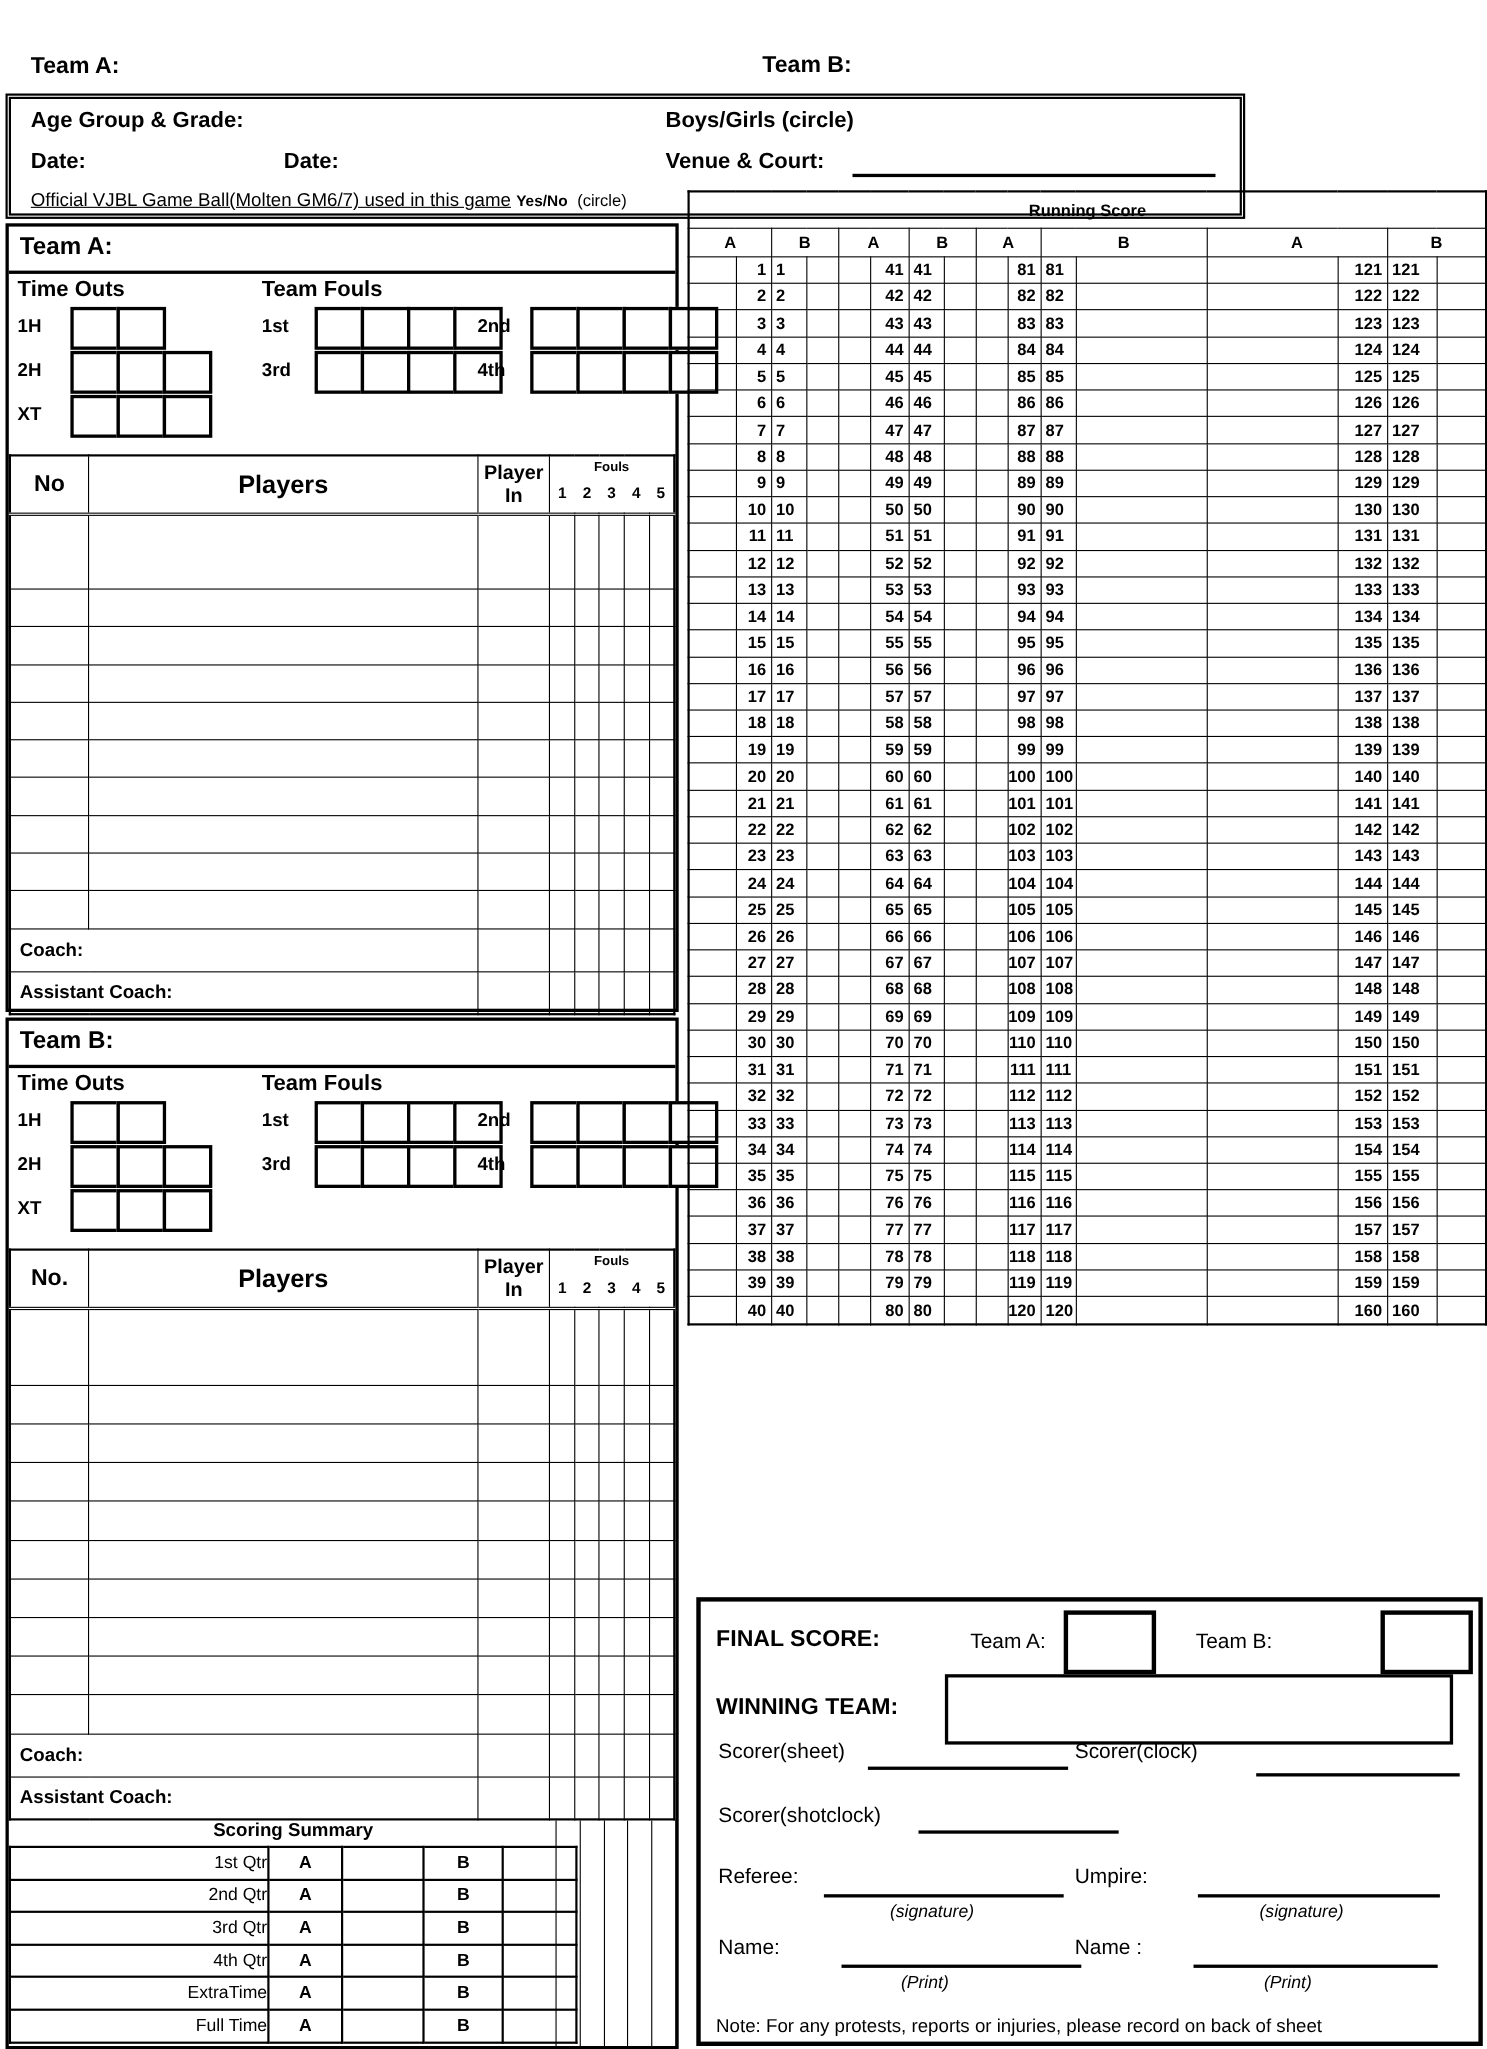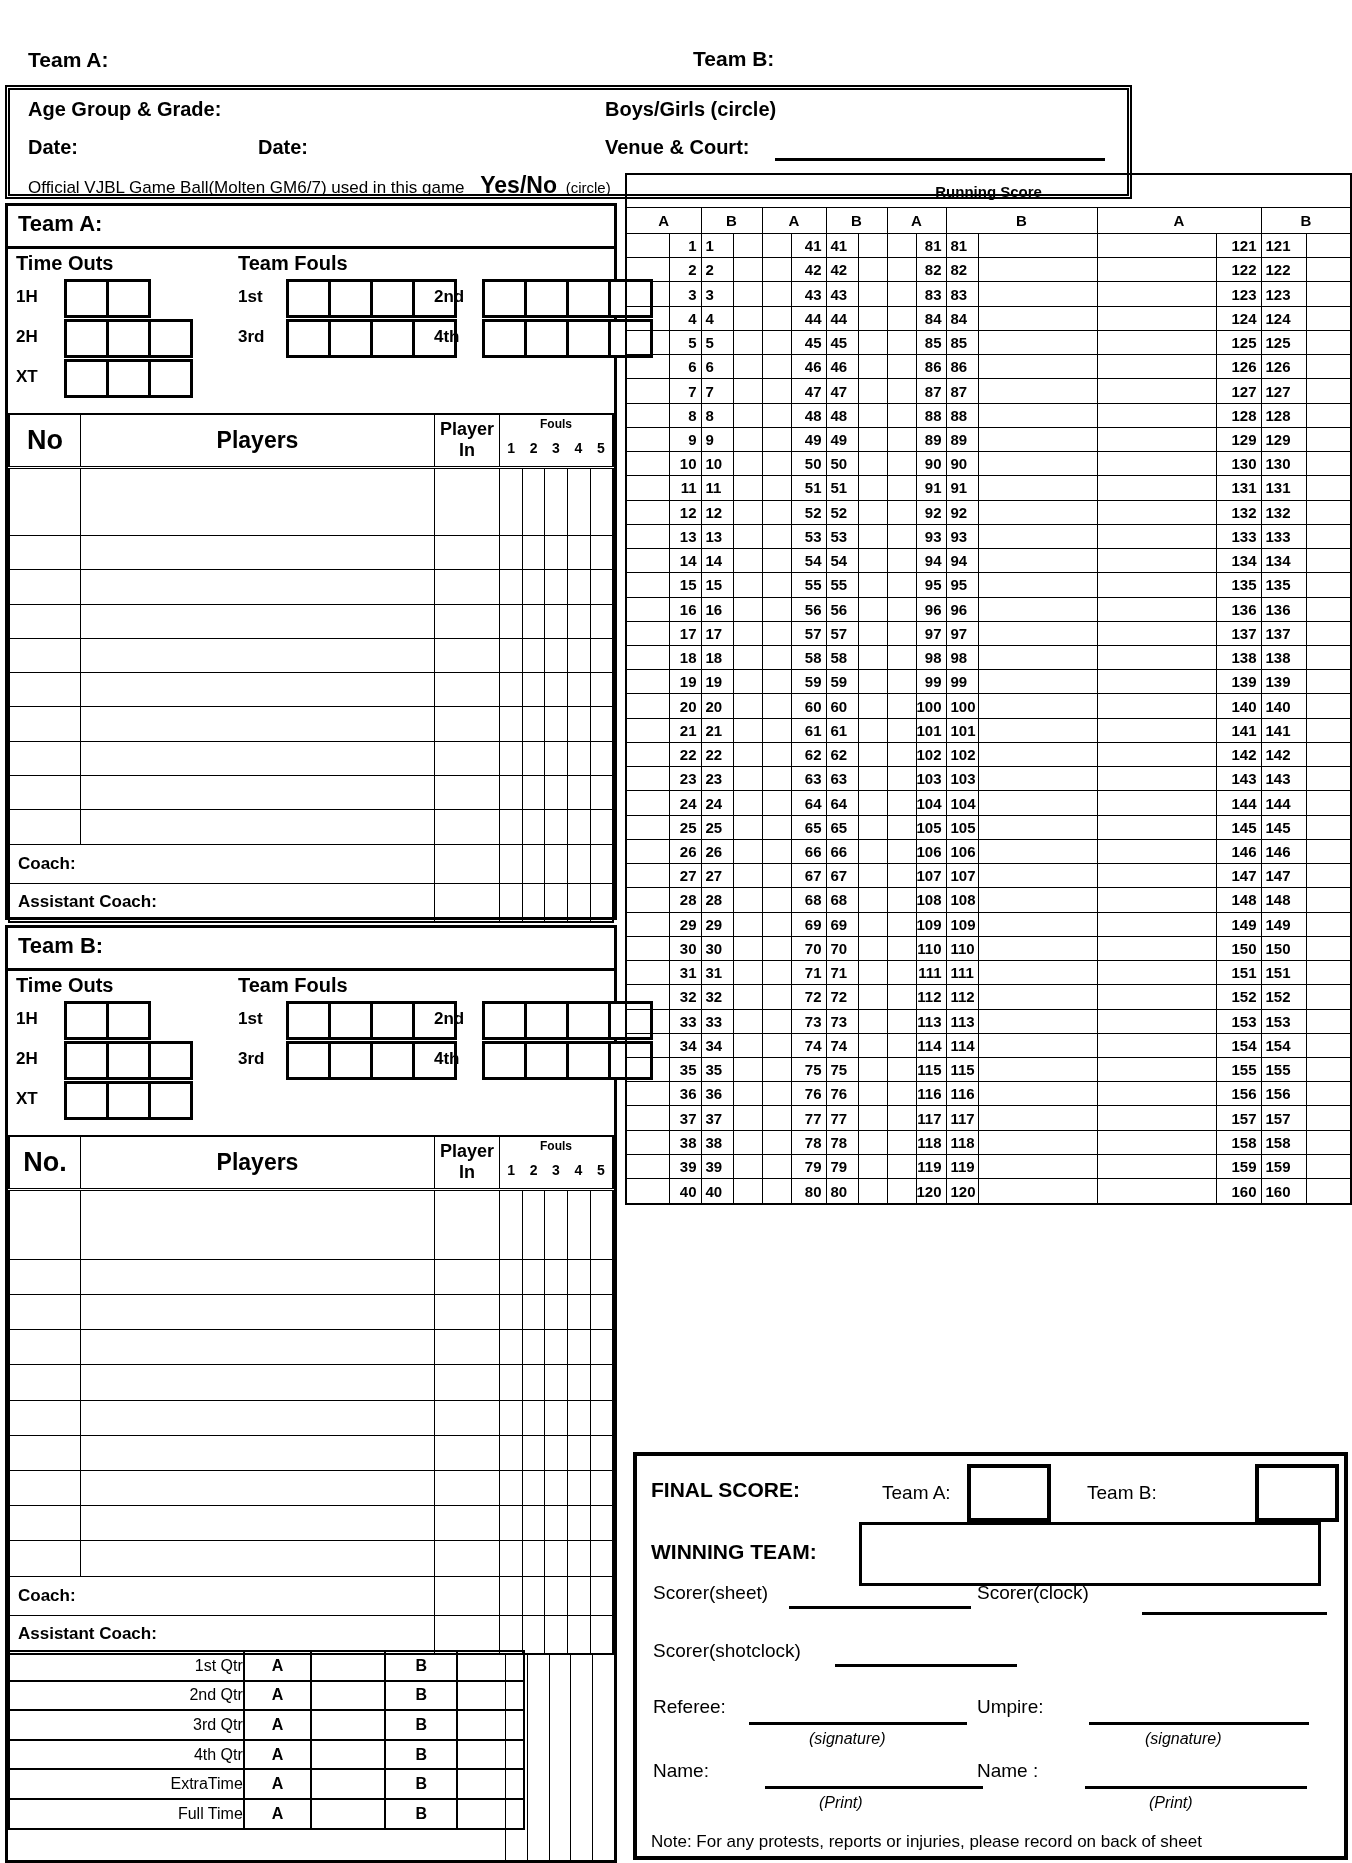--- a/index.html
+++ b/index.html
@@ -7,21 +7,21 @@
          font-family:"Liberation Sans","DejaVu Sans",sans-serif;overflow:hidden;}
   .top-label{position:absolute;font-weight:bold;font-size:21px;white-space:nowrap;}
 
   
   #header-box{position:absolute;left:5px;top:85px;width:1127px;height:114px;
               border:5px double #000;box-sizing:border-box;}
   .hlbl{position:absolute;font-weight:bold;font-size:20px;white-space:nowrap;}
   .fill-line{position:absolute;border-bottom:3px solid #000;}
   .ball-line{position:absolute;font-size:17px;white-space:nowrap;}
   .ball-underline{text-decoration:underline;}
-  .yesno{font-weight:bold;font-size:23px;margin-left:11px;}
+  .yesno{font-weight:bold;font-size:14px;margin-left:0;}
   .circ{font-size:15px;margin-left:4px;}
 
   
   .team-panel{position:absolute;left:5px;width:612px;border:3px solid #000;
               box-sizing:border-box;background:#fff;}
   .panel-title{position:absolute;left:10px;top:5px;font-weight:bold;font-size:22px;}
   .panel-rule{position:absolute;left:0;right:0;top:40px;border-top:3px solid #000;}
   .sec-lbl{position:absolute;font-weight:bold;font-size:20px;white-space:nowrap;}
   .box-grp{position:absolute;}
   .box-row{display:flex;align-items:flex-start;margin-bottom:4px;height:36px;}
@@ -29,21 +29,21 @@
   .box-strip{display:flex;}
   .box{width:39px;height:33px;border:3px solid #000;margin-left:-3px;background:#fff;}
   .box:first-child{margin-left:0;}
 
   
   .players{position:absolute;left:0;width:100%;border-collapse:collapse;
            table-layout:fixed;border:2.5px solid #000;}
   .players th,.players td{border:1.6px solid #000;padding:0;}
   .players thead tr{height:53px;}
   .players thead th{border-bottom:3px double #000;}
-  th.c-no{width:70px;font-size:27px;font-weight:bold;text-align:center;}
+  th.c-no{width:70px;font-size:21px;font-weight:bold;text-align:center;}
   th.c-pl{font-size:23px;font-weight:bold;}
   th.c-in{width:64px;font-size:18px;font-weight:bold;line-height:1.2;}
   th.c-fl{width:112px;vertical-align:top;}
   .fl-t{font-size:12px;font-weight:bold;margin-top:2px;}
   .fl-n{display:flex;margin-top:9px;}
   .fl-n span{flex:1;font-size:14px;font-weight:bold;}
   .coach-row{height:39px;}
   .lblcell{text-align:left;padding-left:8px !important;font-weight:bold;font-size:17px;}
 
   
@@ -521,20 +521,21 @@
 
     <div id="foul-cont">
         <div class="fcol"></div>
         <div class="fcol"></div>
         <div class="fcol"></div>
         <div class="fcol"></div>
         <div class="fcol"></div>
       </div>
 
     <div id="summary">
+      <div class="sum-title">Scoring Summary</div>
       <table id="sum-table">
           <colgroup>
             <col style="width:233px">
             <col style="width:67px">
             <col style="width:73px">
             <col style="width:72px">
             <col style="width:66px">
           </colgroup>
           <tbody>
             <tr>

